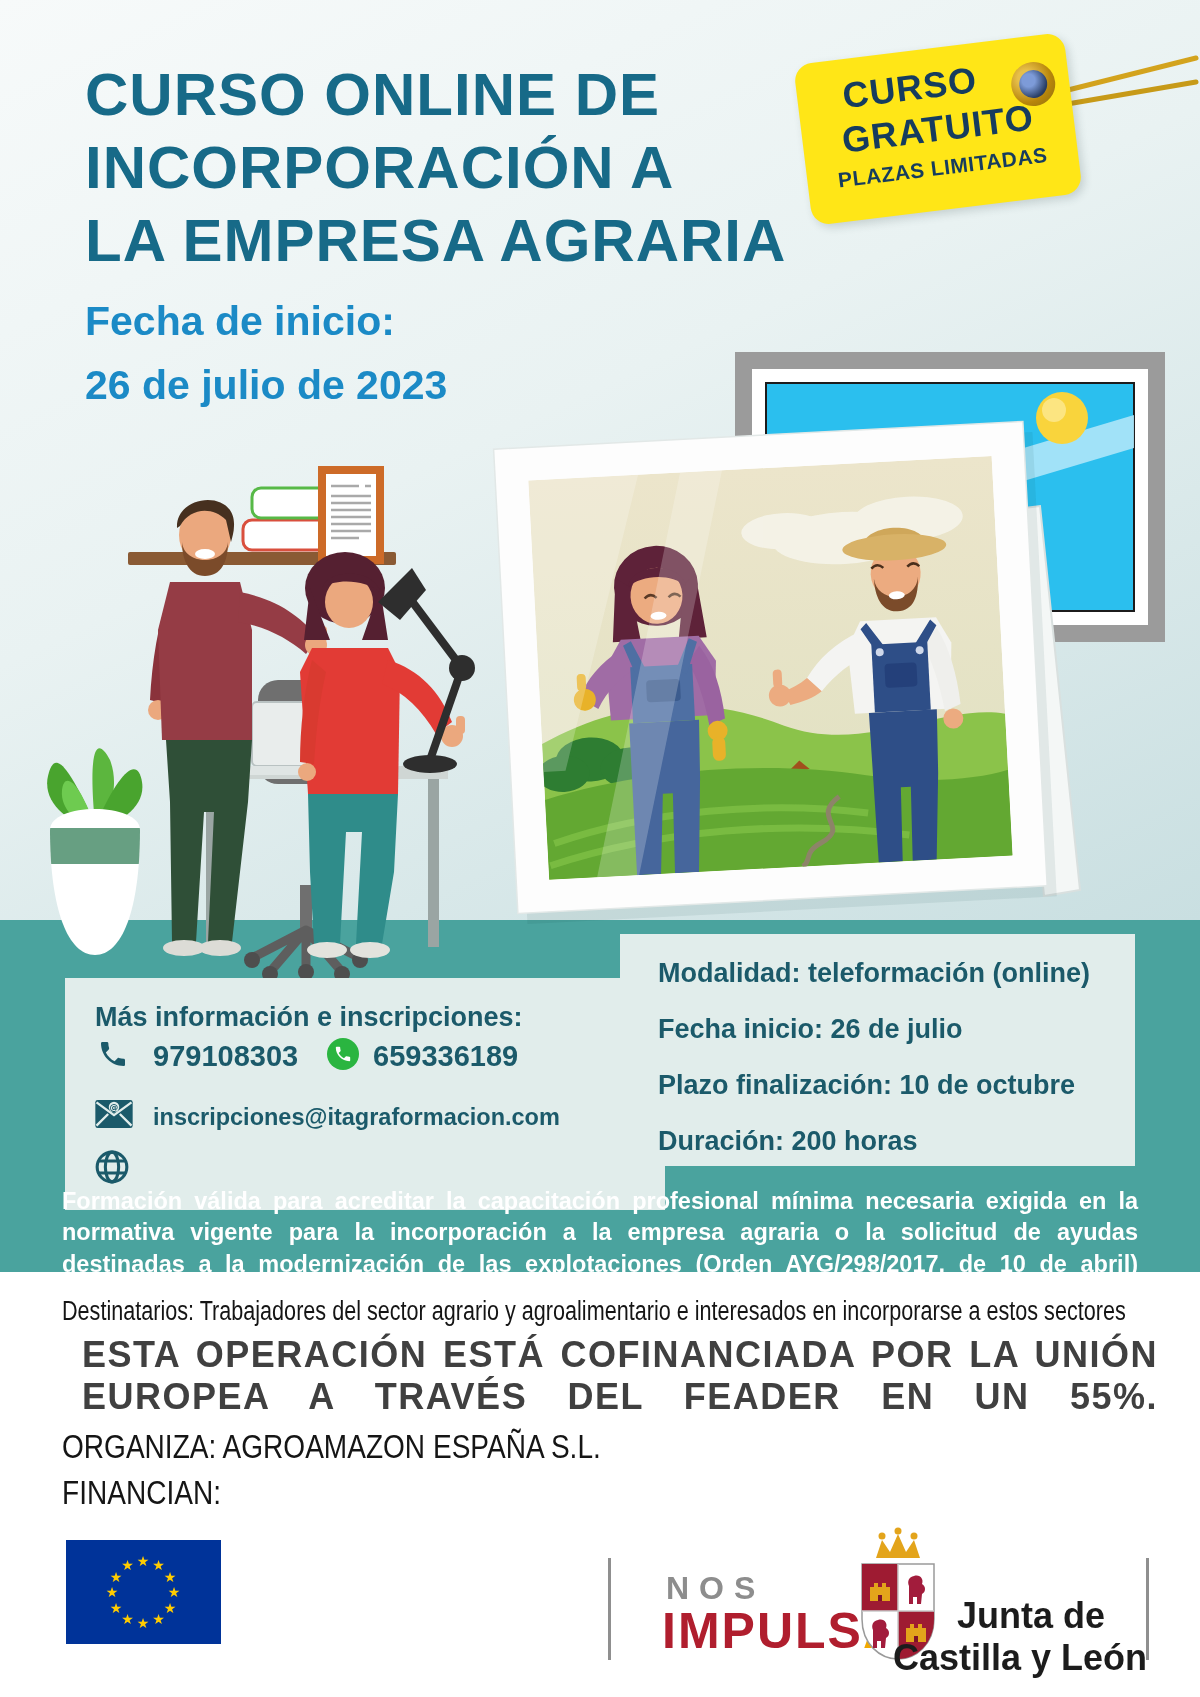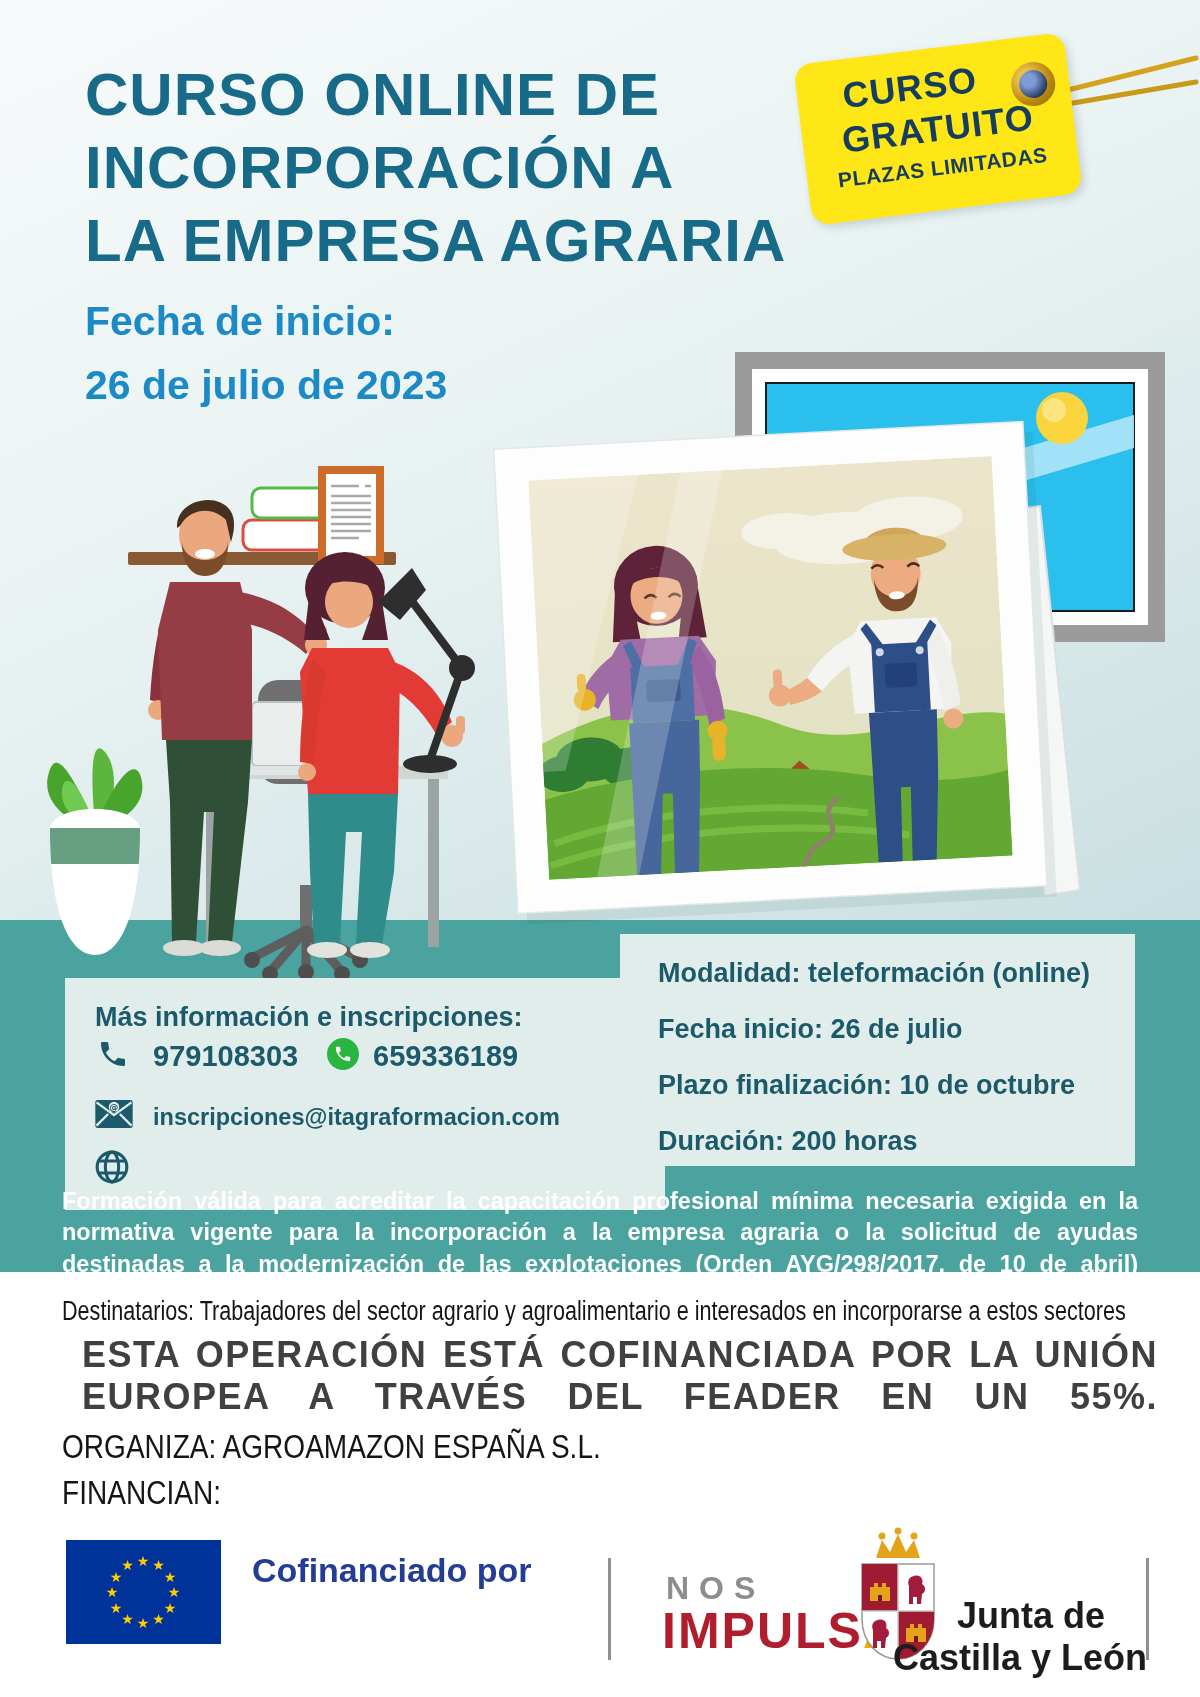--- a/index.html
+++ b/index.html
@@ -341,21 +341,20 @@
         <text x="46" y="57">★</text>
           <text x="50" y="41.5">★</text>
           <text x="61.5" y="30.2">★</text>
         <text x="77" y="26">★</text>
           <text x="92.5" y="30.2">★</text>
           <text x="104" y="41.5">★</text>
       </g>
     </svg>
   </div>
   <div class="abs eu-text">
-    <div>Cofinanciado por</div>
   </div>
 
   <div class="abs vdiv vdiv1"></div>
   <div class="abs vdiv vdiv2"></div>
 
   <div class="abs nos">NOS</div>
   <div class="abs impulsa"><span>IMPULS</span><span class="acc">A</span></div>
 
   <svg class="abs" style="left:852px;top:1524px;" width="92" height="140" viewBox="0 0 92 140">
     <path d="M24 34 L30 16 L38 28 L46 10 L54 28 L62 16 L68 34 Z" fill="#e3a41b"></path>

